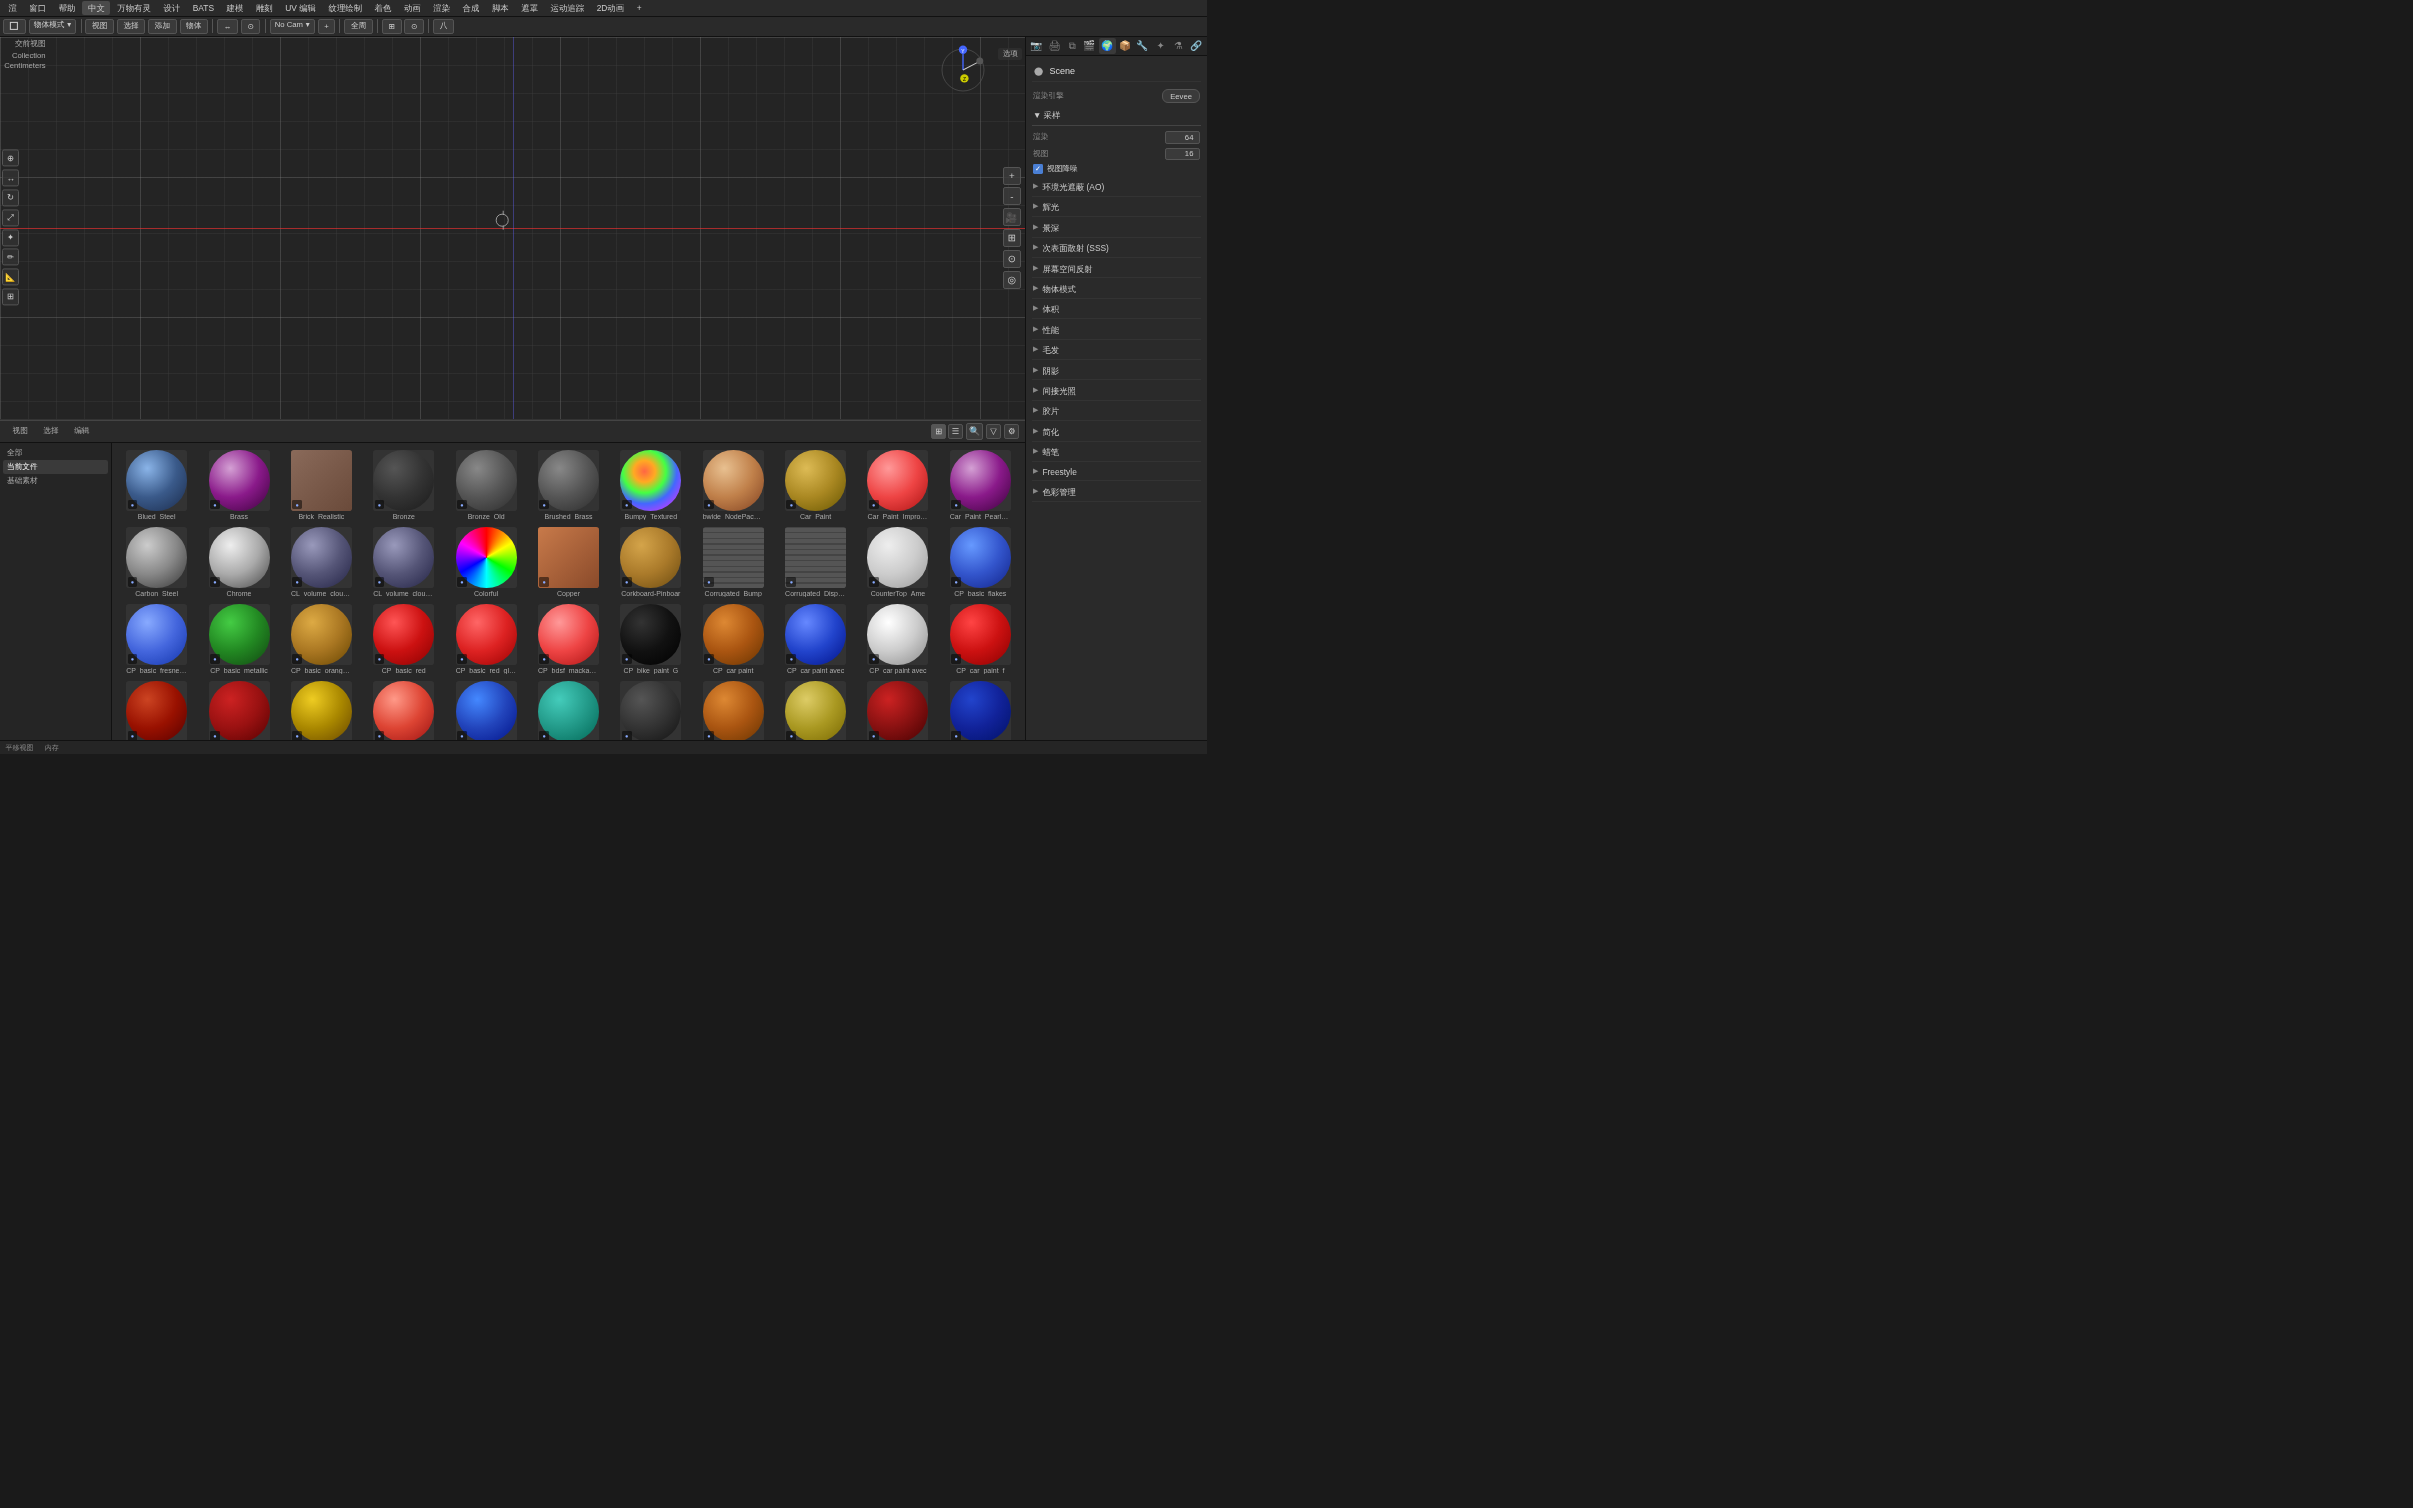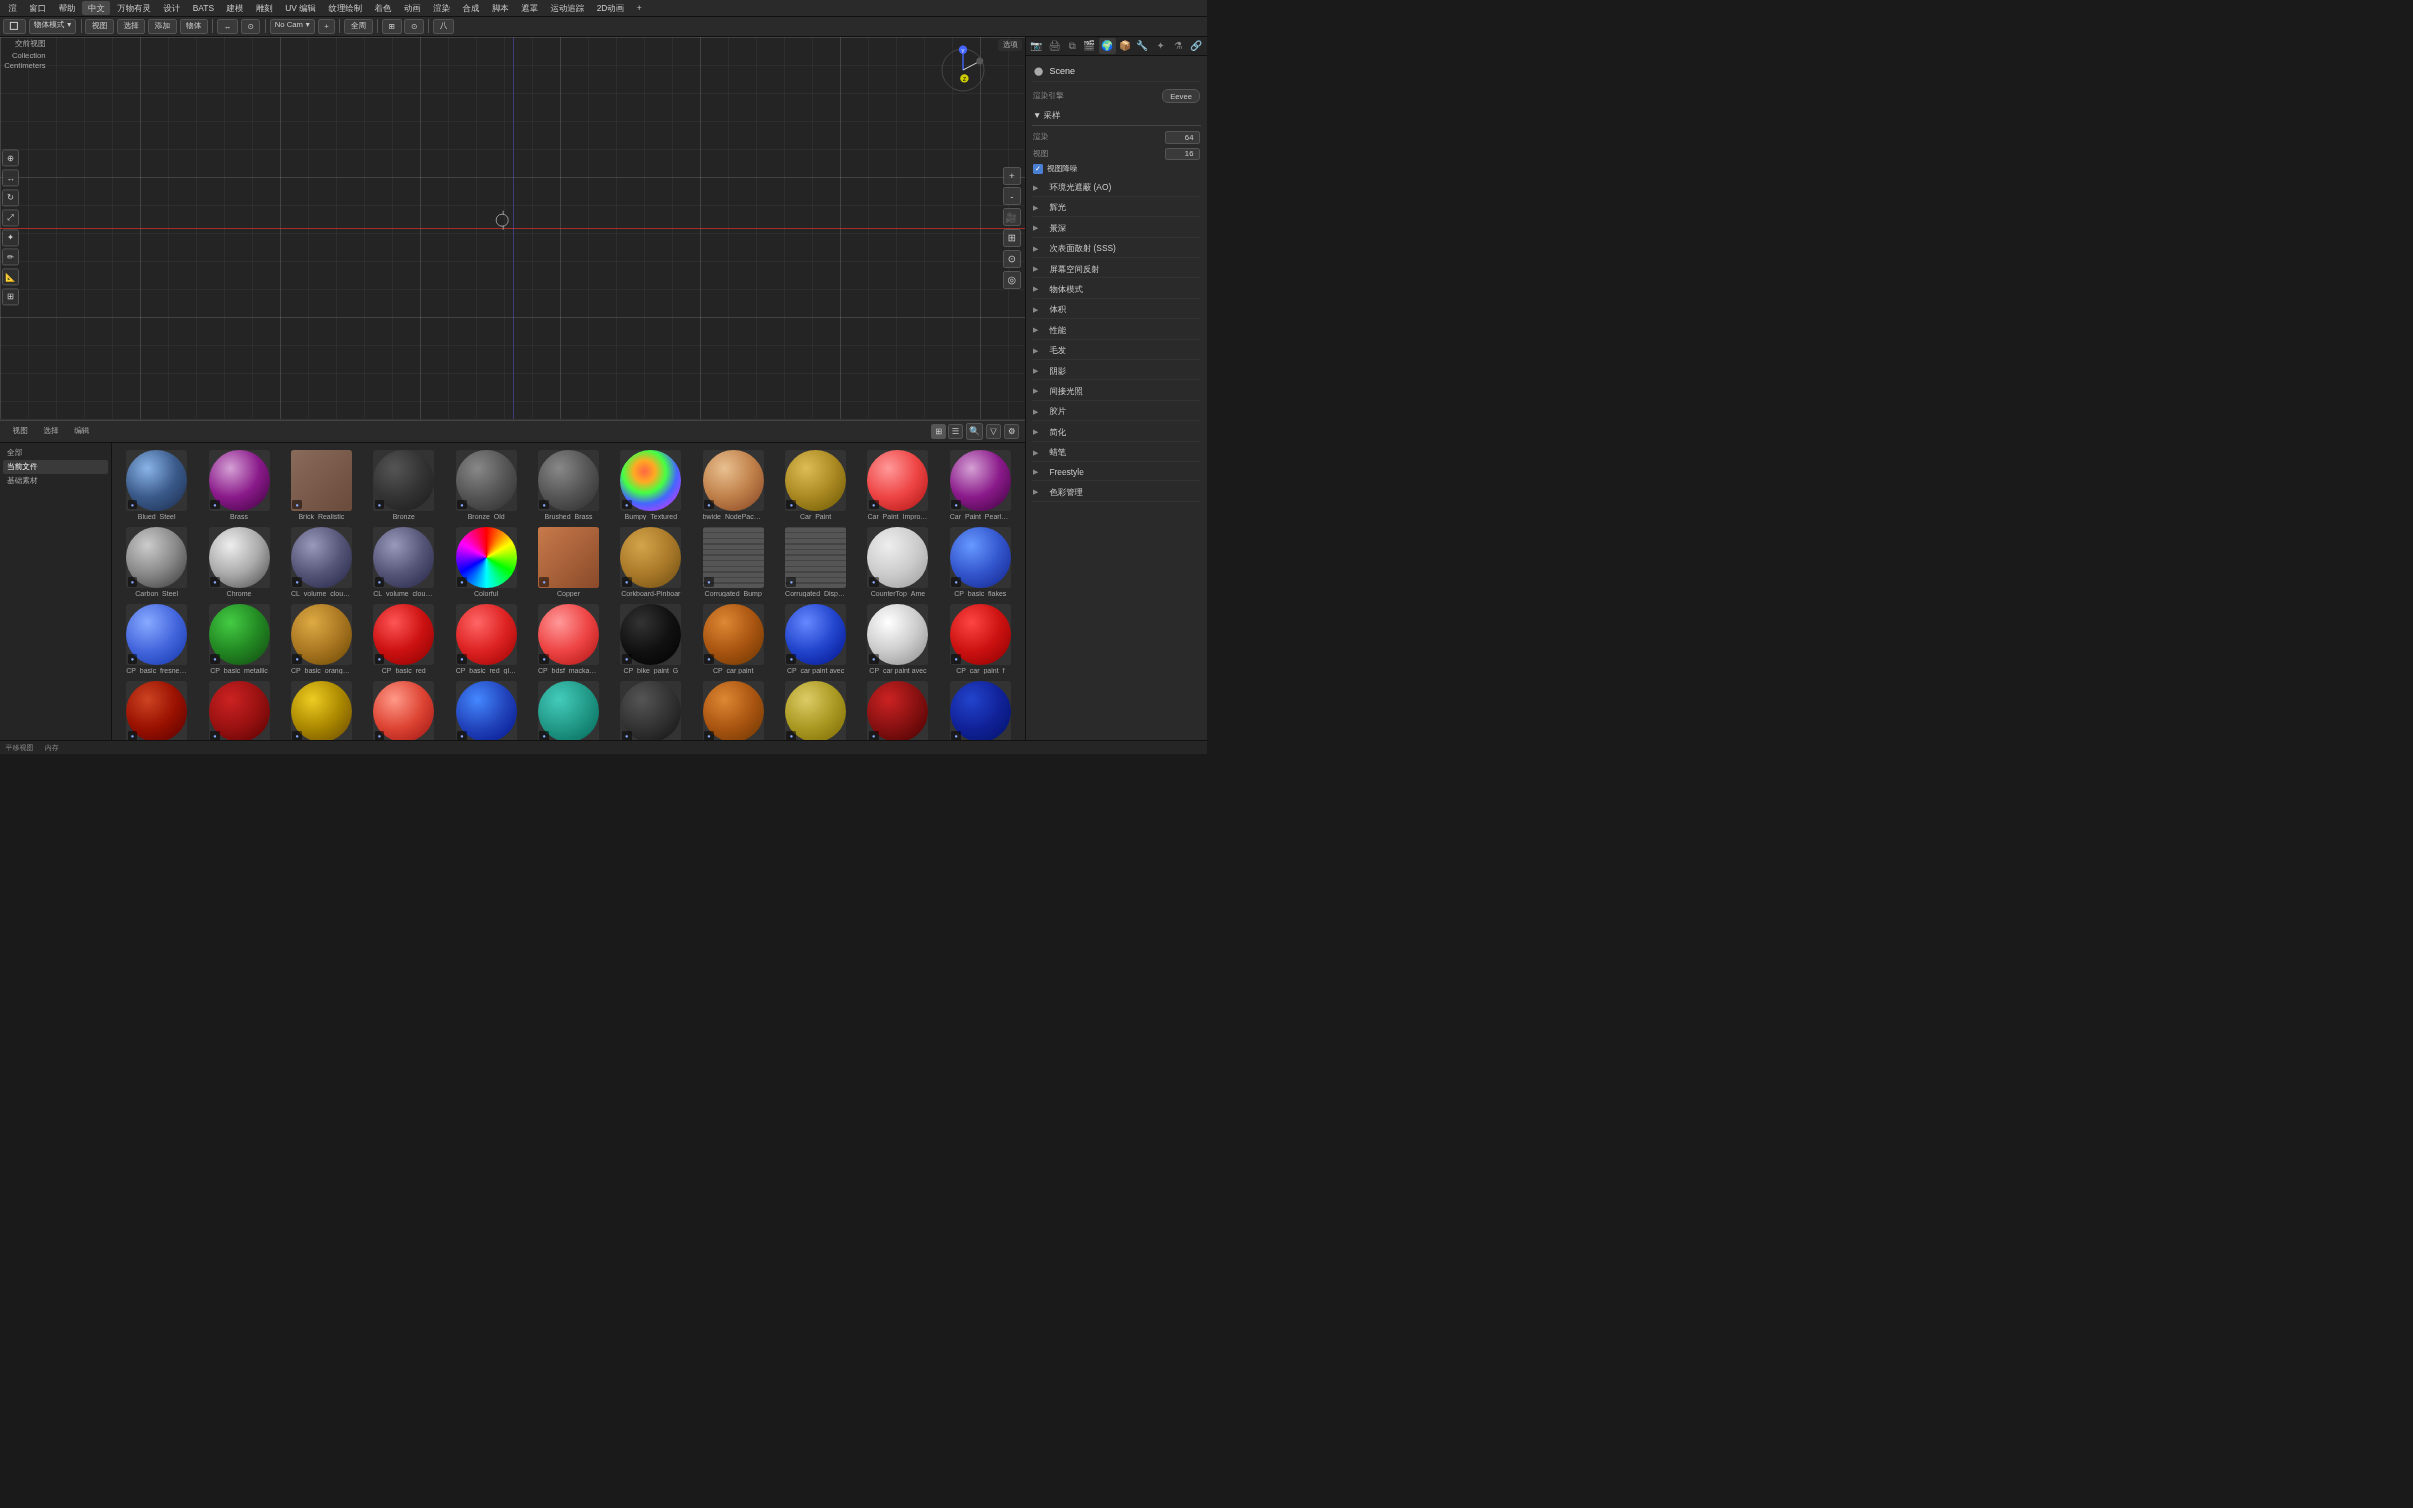--- a/index.html
+++ b/index.html
@@ -181,21 +181,21 @@
       align-items: center;
       justify-content: center;
       cursor: pointer;
       color: #ccc;
       font-size: 9.8px;
     }
 
     
     .viewport-options {
       position: absolute;
-      top: 2px;
+      top: 11px;
       right: 2.8px;
       color: #aaa;
       font-size: 7.7px;
       cursor: pointer;
       background: rgba(50,50,50,0.7);
       padding: 1.4px 4.2px;
       border-radius: 2.1px;
     }
 
     
@@ -370,22 +370,22 @@
       flex: 1;
       overflow-y: auto;
       padding: 5.6px;
     }
 
     .rp-section {
       margin-bottom: 2.8px;
     }
     .rp-section-header {
       display: flex;
-      align-items: center;
-      gap: 11px;
+      align-items: flex-start;
+      gap: 4px;
       padding: 2.8px 1.4px;
       cursor: pointer;
       color: #ccc;
       font-size: 8.4px;
       border-bottom: 0.7px solid #333;
     }
     .rp-section-header .arrow {
       font-size: 7px;
       color: #888;
     }

